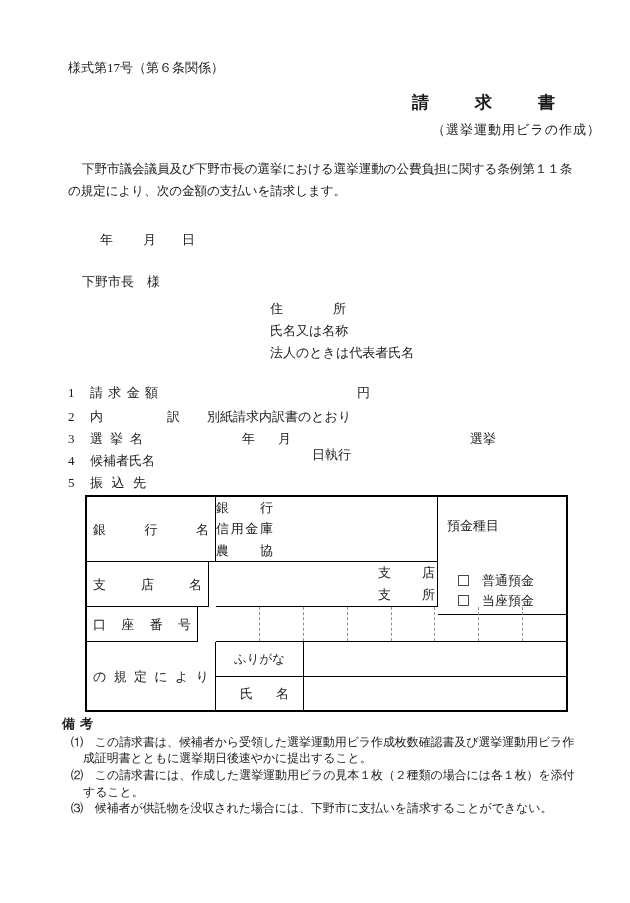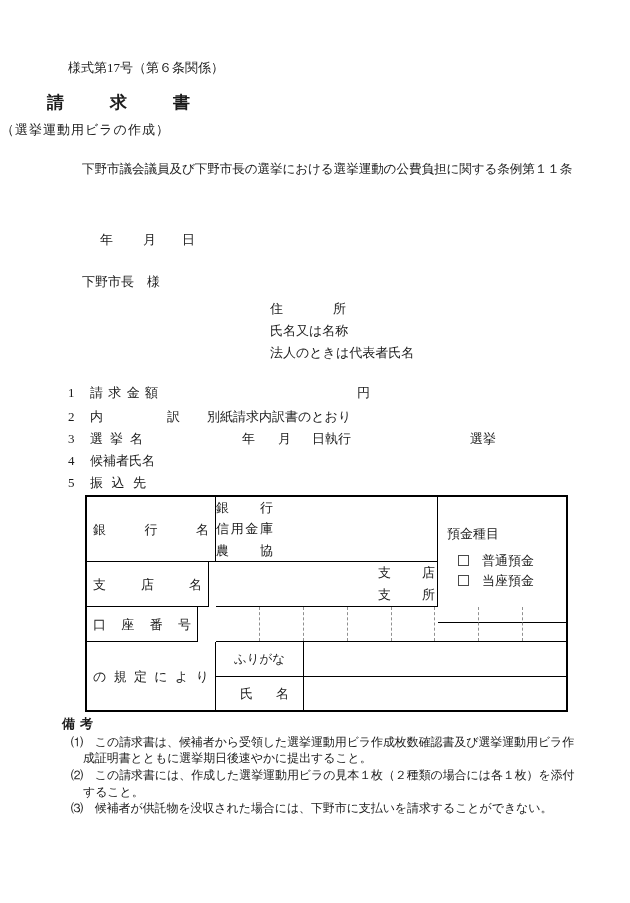--- a/index.html
+++ b/index.html
@@ -6,40 +6,40 @@
   .page{
     position:relative;
     width:630px;height:903px;
     background:#ffffff;
     margin:0 auto;
     font-family:"Liberation Serif","DejaVu Serif",serif;
     color:#1b1b1b;
     overflow:hidden;
   }
   .abs{position:absolute;line-height:1.15;white-space:nowrap;font-size:13px;}
-  .center-wrap{left:1px;width:600px;text-align:left;}
+  .center-wrap{left:1px;width:600px;text-align:right;}
   .doc-title{font-size:17px;font-weight:bold;letter-spacing:46px;padding-left:46px;}
   .doc-subtitle{font-size:13px;letter-spacing:1px;}
   .para{font-size:12.6px;letter-spacing:-0.1px;}
   .jspan{display:inline-block;text-align:justify;text-align-last:justify;}
   
   .btable{
     left:85px;top:495px;width:479px;height:213px;
     border:2px solid #000;line-height:1;
   }
   .cell{position:absolute;box-sizing:border-box;display:flex;align-items:center;}
   .br{border-right:1px solid #000;}
   .bb{border-bottom:1px solid #000;}
   .jlab{display:block;flex:1;margin:0 6px;text-align:justify;text-align-last:justify;font-size:13px;}
   .banktype-block{width:57px;margin-right:2px;}
   .banktype-block div{text-align:justify;text-align-last:justify;font-size:13px;line-height:21.5px;}
   .branch-block div{line-height:22px;}
   .dep-cell{display:block;}
   .dep-title{margin:14px 0 0 9px;font-size:13px;}
-  .dep-opts{margin:14px 0 0 20px;}
+  .dep-opts{margin:42px 0 0 20px;}
   .dep-row{display:flex;align-items:center;margin-bottom:7px;height:13px;}
   .cbox{display:inline-block;width:11px;height:11px;border:1px solid #4a4a4a;background:#fff;box-sizing:border-box;}
   .dep-lab{margin-left:13px;font-size:13px;}
   .acct-strip{display:flex;align-items:stretch;}
   .acct-cell{flex:1;}
   .acct-cell + .acct-cell{border-left:1px dashed #909090;}
   .fur-cell{justify-content:center;font-size:12.5px;}
   .name-jlab{display:block;flex:1;margin:0 14px 0 24px;text-align:justify;text-align-last:justify;font-size:13px;}
   .fill-area{position:absolute;inset:0;}
   .rowflex{display:flex;position:absolute;box-sizing:border-box;}
@@ -56,20 +56,21 @@
   <div class="abs" style="left:68px;top:61px">様式第17号（第６条関係）</div>
 
   <div class="abs center-wrap" style="top:93px">
     <span class="doc-title">請求書</span>
   </div>
   <div class="abs center-wrap" style="top:123px">
     <span class="doc-subtitle">（選挙運動用ビラの作成）</span>
   </div>
 
   <div class="abs para" style="left:82px;top:162px">下野市議会議員及び下野市長の選挙における選挙運動の公費負担に関する条例第１１条</div>
+  <div class="abs para" style="left:68px;top:184px">の規定により、次の金額の支払いを請求します。</div>
 
   <div class="abs" style="left:0;top:233px;width:630px;height:16px">
     <span class="abs" style="left:100px;top:0">年</span>
     <span class="abs" style="left:143px;top:0">月</span>
     <span class="abs" style="left:182px;top:0">日</span>
   </div>
 
   <div class="abs" style="left:82px;top:275px">下野市長　様</div>
 
   <div class="abs jspan" style="left:270px;top:302px;width:76px">住所</div>
@@ -84,21 +85,21 @@
   <div class="abs" style="left:0;top:410px;width:630px;height:16px">
     <span class="abs" style="left:68px;top:0">2</span>
     <span class="abs jspan" style="left:90px;top:0;width:90px">内訳</span>
     <span class="abs" style="left:207px;top:0">別紙請求内訳書のとおり</span>
   </div>
   <div class="abs" style="left:0;top:432px;width:630px;height:16px">
     <span class="abs" style="left:68px;top:0">3</span>
     <span class="abs jspan" style="left:90px;top:0;width:53px">選挙名</span>
     <span class="abs" style="left:242px;top:0">年</span>
     <span class="abs" style="left:278px;top:0">月</span>
-    <span class="abs" style="left:312px;top:0">日執行</span>
+    <span class="abs" style="left:312px;top:16px">日執行</span>
     <span class="abs" style="left:470px;top:0">選挙</span>
   </div>
   <div class="abs" style="left:0;top:454px;width:630px;height:16px">
     <span class="abs" style="left:68px;top:0">4</span>
     <span class="abs" style="left:90px;top:0">候補者氏名</span>
   </div>
   <div class="abs" style="left:0;top:476px;width:630px;height:16px">
     <span class="abs" style="left:68px;top:0">5</span>
     <span class="abs jspan" style="left:90px;top:0;width:56px">振込先</span>
   </div>
@@ -128,21 +129,21 @@
     </div>
 
     <div class="cell br bb" style="left:129px;top:65px;width:222px;height:45px;justify-content:flex-end">
       <div class="fill-area" style="right:62px"></div>
       <div class="banktype-block branch-block">
         <div>支店</div>
         <div>支所</div>
       </div>
     </div>
 
-    <div class="cell bb dep-cell" style="left:351px;top:16px;width:128px;height:110px">
+    <div class="cell bb dep-cell" style="left:351px;top:8px;width:128px;height:110px">
       <div class="dep-title">預金種目</div>
       <div class="dep-opts">
         <div class="dep-row">
           <span class="cbox"></span>
           <span class="dep-lab">普通預金</span>
         </div>
         <div class="dep-row">
           <span class="cbox"></span>
           <span class="dep-lab">当座預金</span>
         </div>

